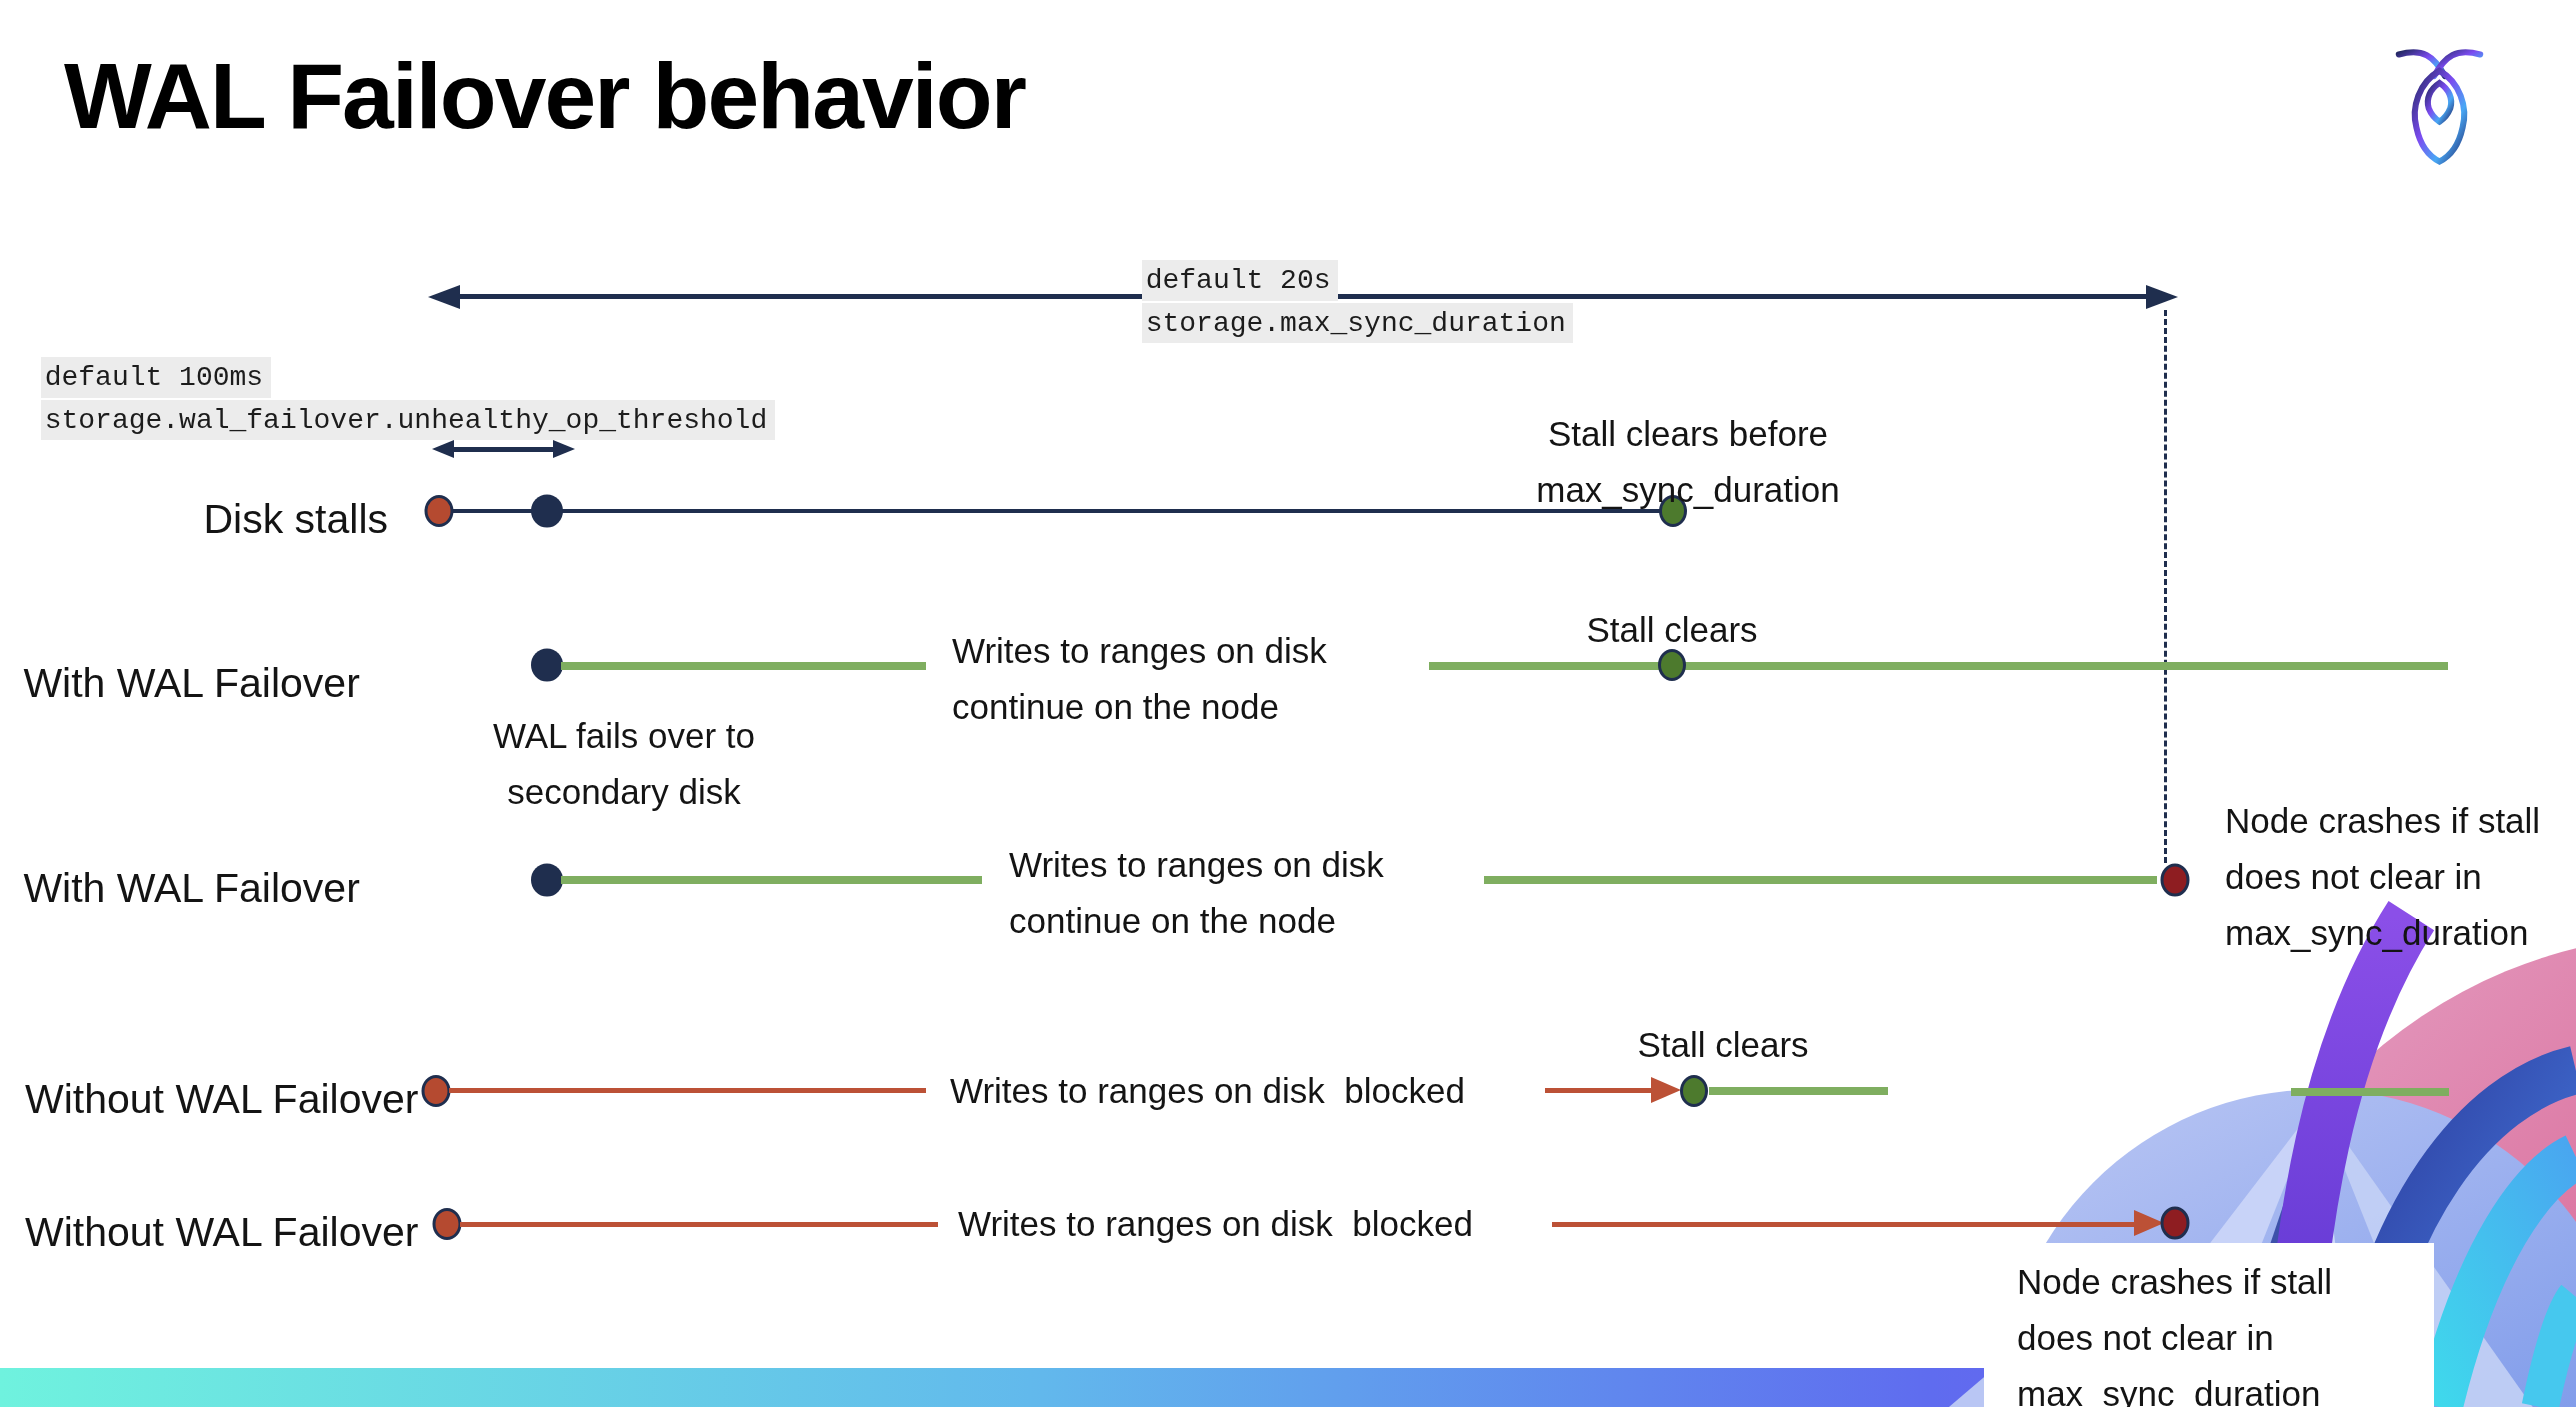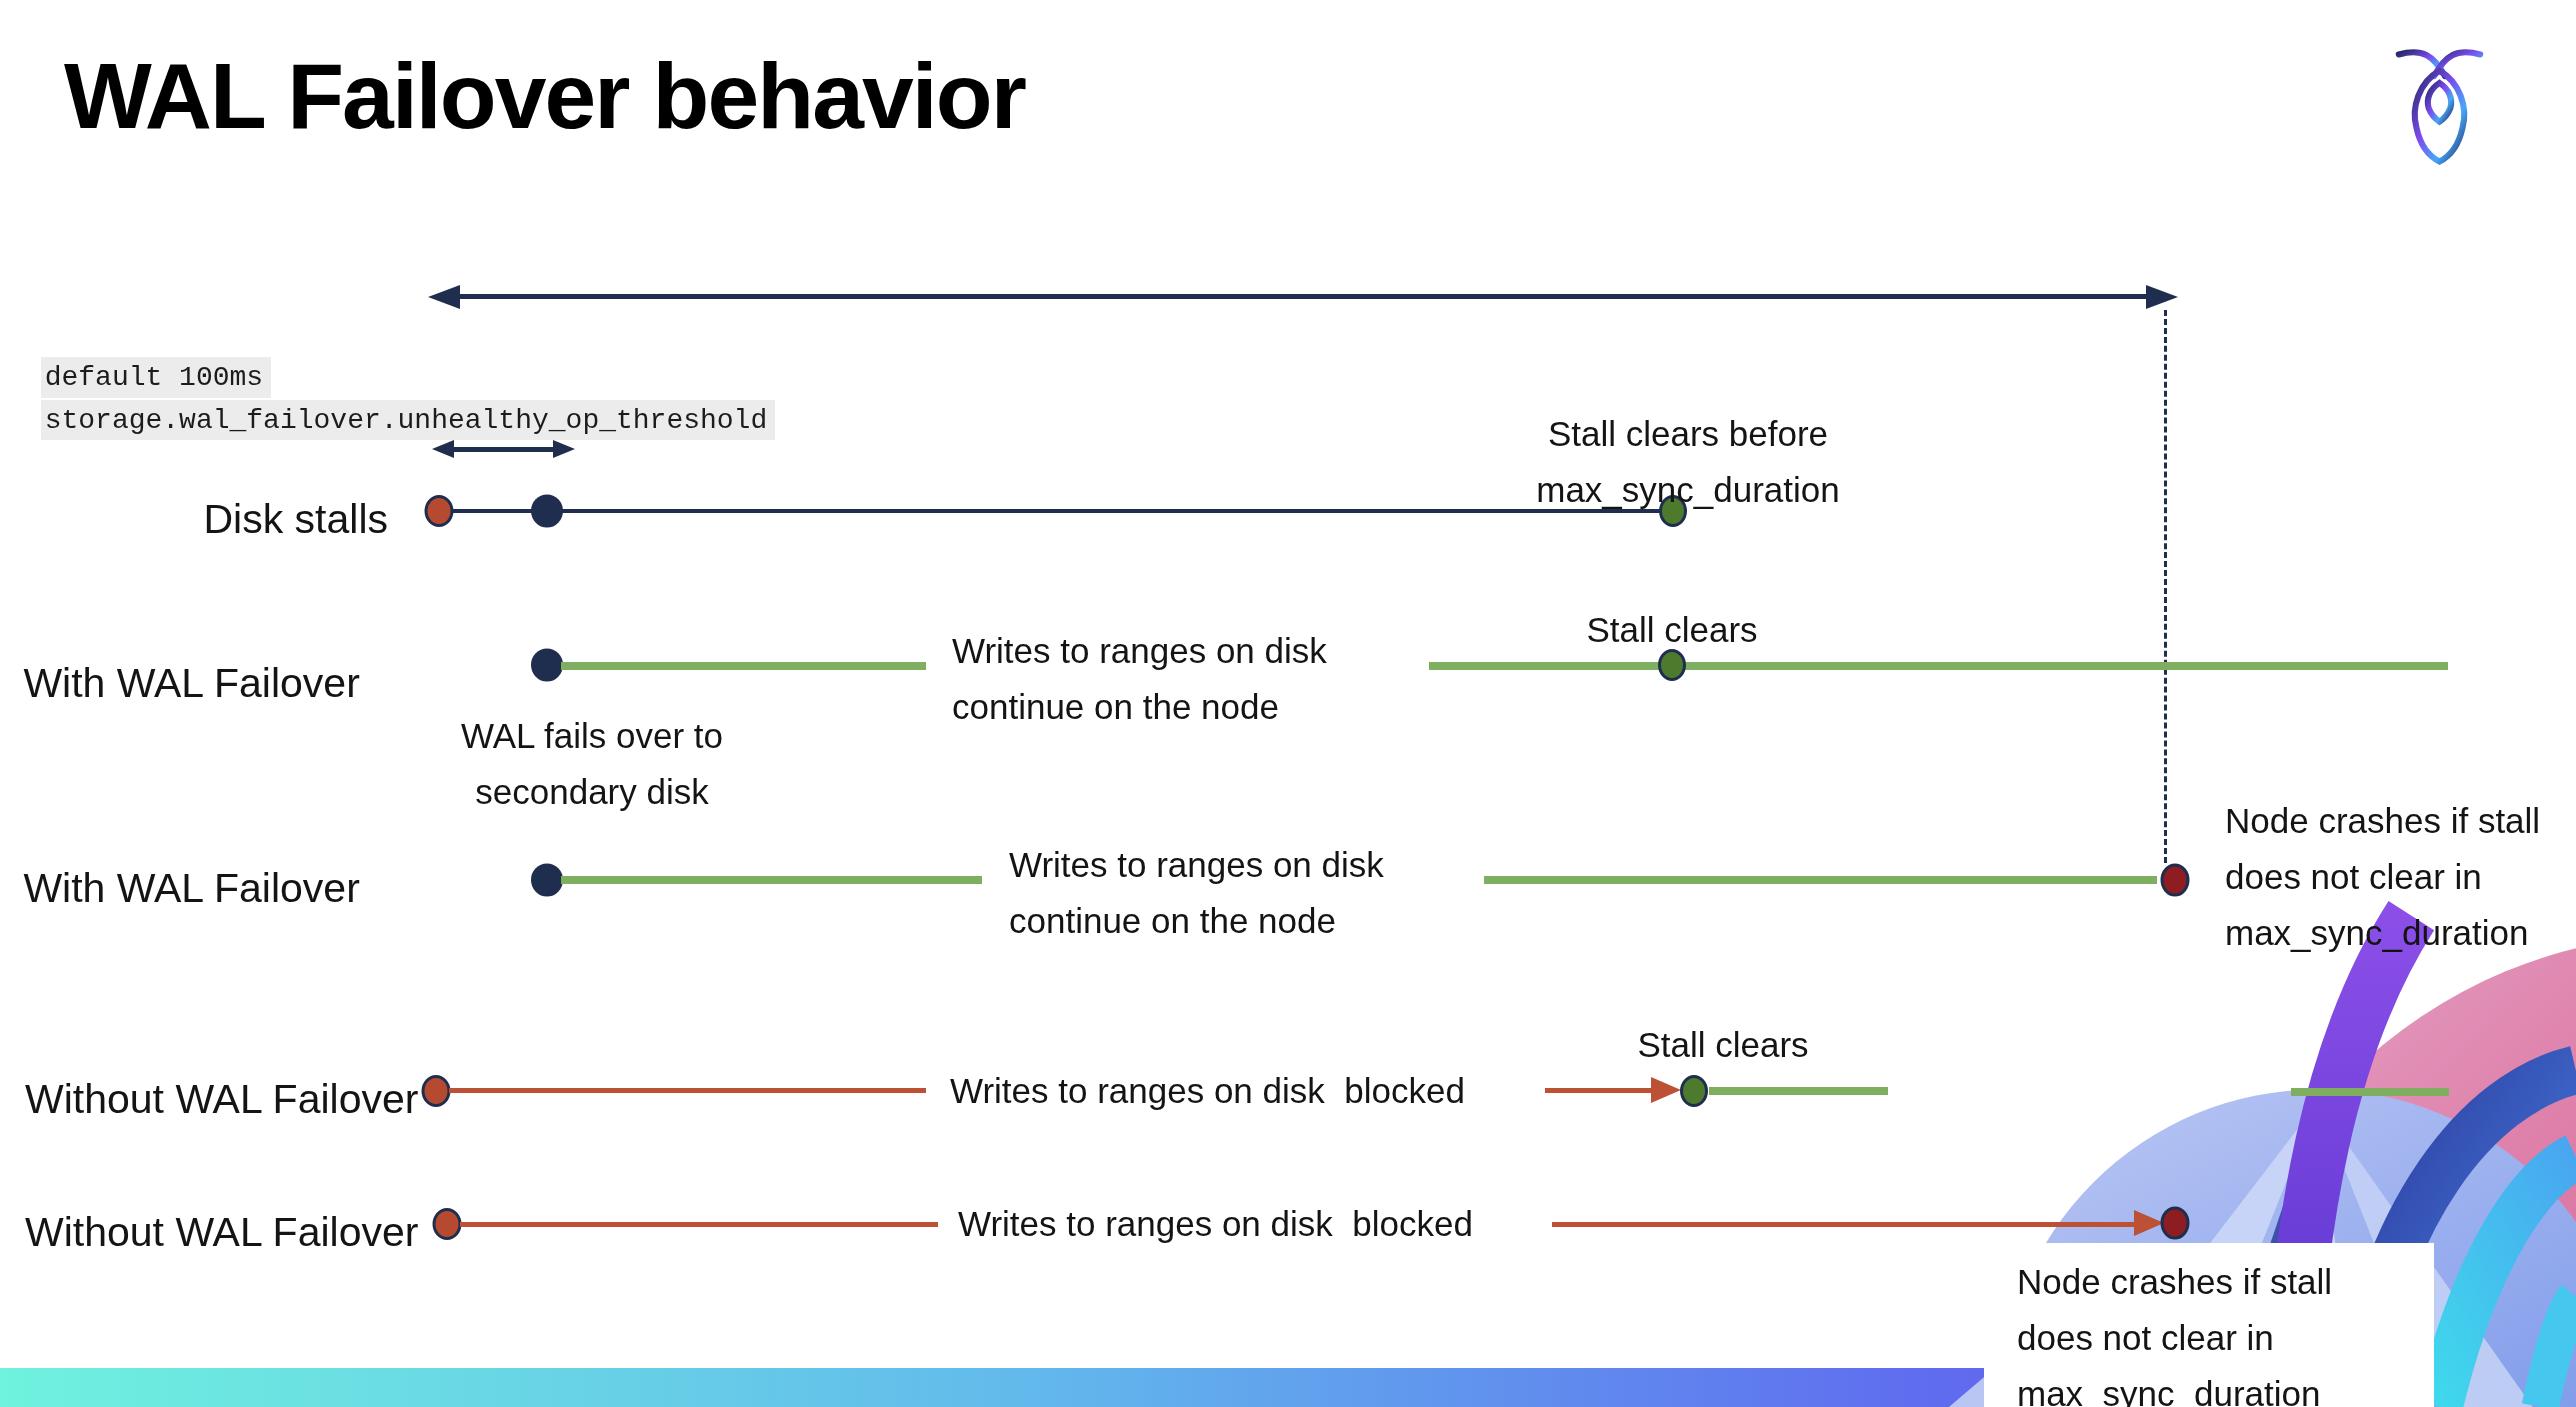--- a/index.html
+++ b/index.html
@@ -100,20 +100,24 @@
       <path d="M 70,38 C 100,55 112,92 104,122 C 98,150 84,165 70,172 C 56,165 42,150 36,122 C 28,92 40,55 70,38 Z"></path>
       <path d="M 70,56 C 84,65 90,79 86,93 C 82,103 76,109 70,113 C 64,109 58,103 54,93 C 50,79 56,65 70,56 Z"></path>
       <path d="M 70,113 L 70,150"></path>
     </g>
   </svg>
 
   <div class="hline navyline z3" style="left:456px;top:294px;width:1694px;"></div>
   <div class="tri nl z3" style="left:428px;top:285px;"></div>
   <div class="tri nr z3" style="left:2146px;top:285px;"></div>
 
+  <div class="abs code z3" style="left:1142px;top:260px;">
+    <span>default 20s</span>
+    <span>storage.max_sync_duration</span>
+  </div>
 
   <div class="abs code z3" style="left:41px;top:357px;">
     <span>default 100ms</span>
     <span>storage.wal_failover.unhealthy_op_threshold</span>
   </div>
 
   <div class="hline navyline z3" style="left:452px;top:447px;width:103px;"></div>
   <div class="tri snl z3" style="left:432px;top:440px;"></div>
   <div class="tri snr z3" style="left:553px;top:440px;"></div>
 
@@ -128,21 +132,21 @@
 max_sync_duration</div>
 
   <div class="abs rowlabel z3" style="left:23.4px;top:675px;">With WAL Failover</div>
   <div class="dot navy z3" style="left:547px;top:665px;"></div>
   <div class="hline greenline z3" style="left:561px;top:662px;width:365px;"></div>
   <div class="abs note z3" style="left:952px;top:623px;">Writes to ranges on disk
 continue on the node</div>
   <div class="hline greenline z3" style="left:1429px;top:662px;width:1019px;"></div>
   <div class="dot green z3" style="left:1672px;top:665px;"></div>
   <div class="abs note center z3" style="left:1672px;top:602px;">Stall clears</div>
-  <div class="abs note center z3" style="left:592px;top:708px;text-align:center;">WAL fails over to
+  <div class="abs note center z3" style="left:624px;top:708px;text-align:center;">WAL fails over to
 secondary disk</div>
 
   <div class="abs rowlabel z3" style="left:23.4px;top:880px;">With WAL Failover</div>
   <div class="dot navy z3" style="left:547px;top:880px;"></div>
   <div class="hline greenline z3" style="left:561px;top:876px;width:421px;"></div>
   <div class="abs note z3" style="left:1009px;top:837px;">Writes to ranges on disk
 continue on the node</div>
   <div class="hline greenline z3" style="left:1484px;top:876px;width:673px;"></div>
   <div class="dot maroon z3" style="left:2175px;top:880px;"></div>
   <div class="abs note z3" style="left:2225px;top:793px;">Node crashes if stall

